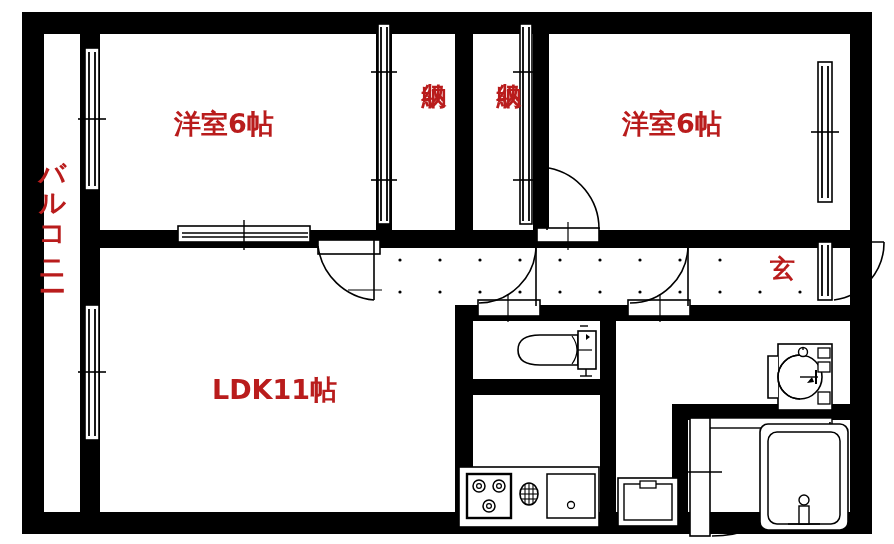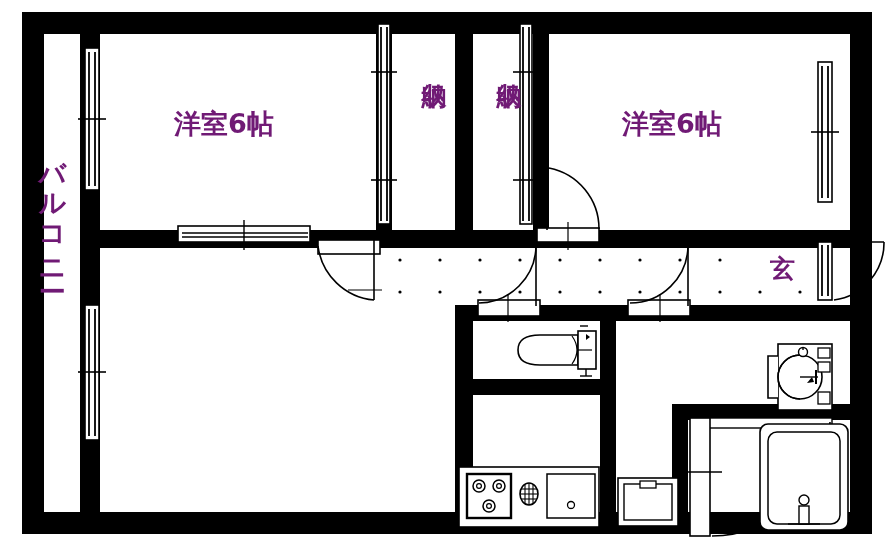--- a/index.html
+++ b/index.html
@@ -21,21 +21,21 @@
   #plan-svg {
     position: absolute;
     left: 0;
     top: 0;
     width: 894px;
     height: 544px;
     display: block;
   }
   .room-label {
     position: absolute;
-    color: #701a75;
+    color: #b91c1c;
     font-weight: bold;
     white-space: nowrap;
     letter-spacing: 0px;
     line-height: 1;
     user-select: none;
   }
   .label-h {
     font-size: 27px;
   }
   .label-v {
@@ -296,16 +296,17 @@
   <div class="room-label label-v" style="left: 34px; top: 142px;">バルコニー</div>
 
   <div class="room-label label-h" style="left: 174px; top: 110px;">洋室6帖</div>
 
   <div class="room-label label-h" style="left: 622px; top: 110px;">洋室6帖</div>
 
   <div class="room-label label-closet" style="left: 405px; top: 62px;">収納</div>
 
   <div class="room-label label-closet" style="left: 480px; top: 62px;">収納</div>
 
+  <div class="room-label label-h" style="left: 212px; top: 376px;">LDK11帖</div>
 
   <div class="room-label label-genkan" style="left: 770px; top: 256px;">玄</div>
 
 </div>
 
 </body></html>

